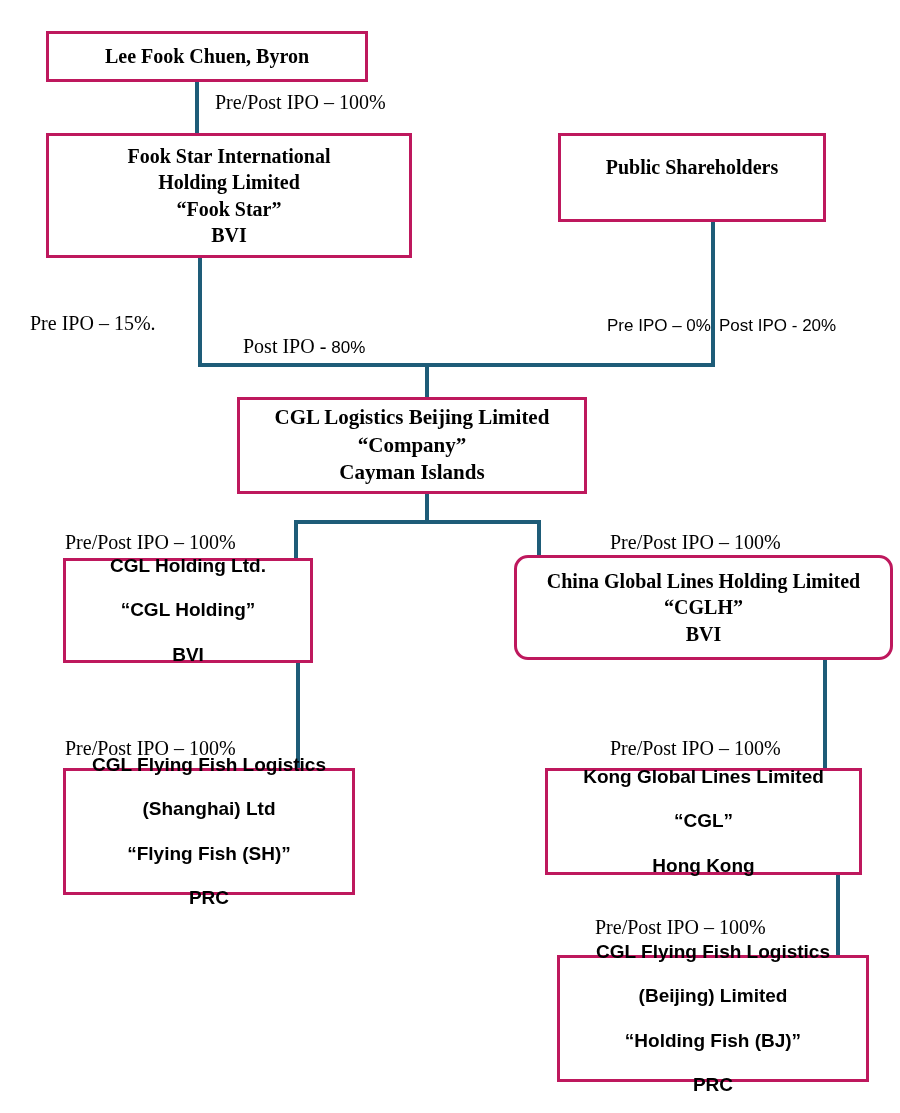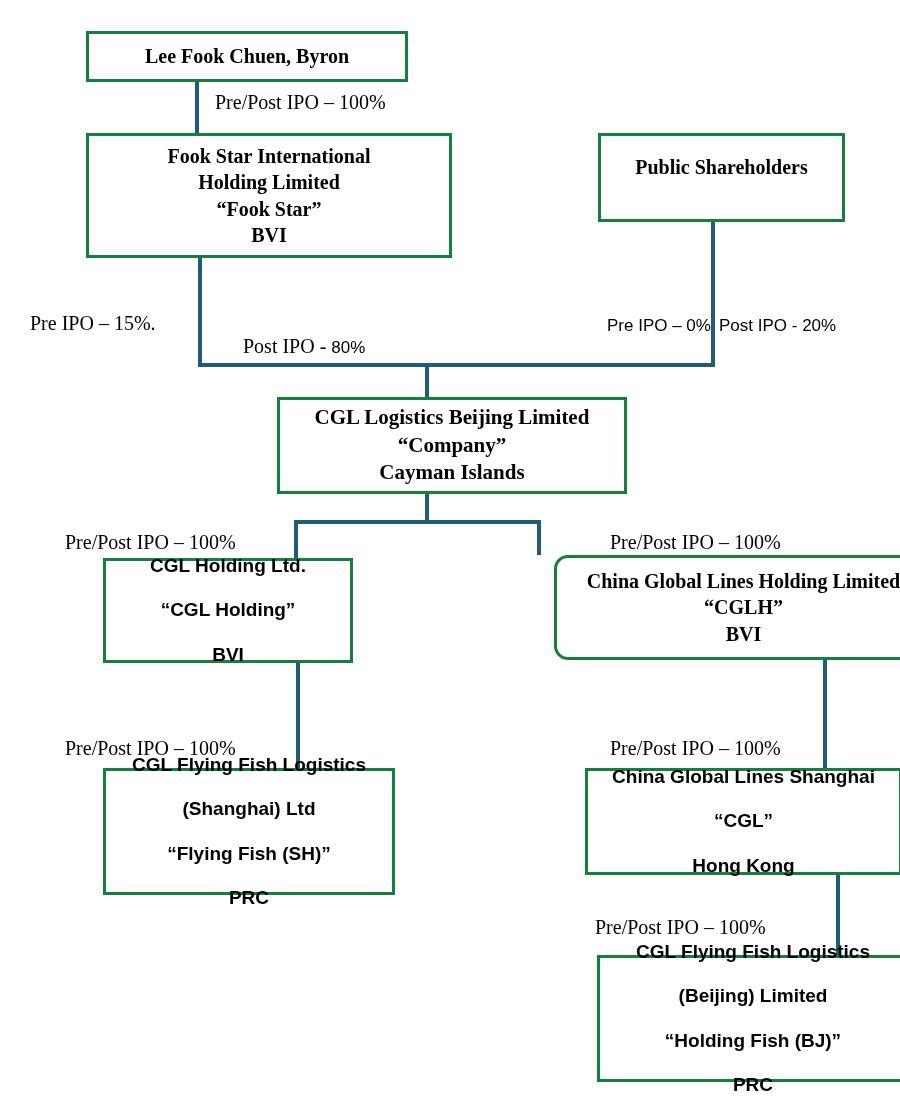--- a/index.html
+++ b/index.html
@@ -8,28 +8,27 @@
     width: 900px;
     height: 1113px;
     background: #ffffff;
     font-family: "Liberation Serif", serif;
     color: #000000;
     overflow: hidden;
   }
   .box {
     position: absolute;
     background: #ffffff;
-    border: 3px solid #15803d;
+    border: 3px solid #be185d;
     display: flex;
     flex-direction: column;
     justify-content: center;
     align-items: center;
     box-sizing: border-box;
     z-index: 2;
-    margin-left: 40px;
   }
   .serif-box { font-family: "Liberation Serif", serif; font-weight: bold; font-size: 20px; line-height: 1.32; }
   .sans-box  { font-family: "Liberation Sans", sans-serif; font-weight: bold; font-size: 19px; line-height: 1.5; gap: 16px; }
   .conn { position: absolute; background: #1e5c78; z-index: 1; }
   .lbl {
     position: absolute;
     white-space: pre;
     z-index: 3;
     font-size: 20px;
     font-family: "Liberation Serif", serif;
@@ -59,21 +58,21 @@
     <div>Lee Fook Chuen, Byron</div>
   </div>
 
   <div class="box serif-box" style="left:46px; top:133px; width:366px; height:125px;">
     <div>Fook Star International</div>
     <div>Holding Limited</div>
     <div>“Fook Star”</div>
     <div>BVI</div>
   </div>
 
-  <div class="box serif-box" style="left:558px; top:133px; width:247px; height:89px; padding-bottom:20px;">
+  <div class="box serif-box" style="left:558px; top:133px; width:268px; height:89px; padding-bottom:20px;">
     <div>Public Shareholders</div>
   </div>
 
   <div class="box serif-box" style="left:237px; top:397px; width:350px; height:97px; font-size:21px;">
     <div>CGL Logistics Beijing Limited</div>
     <div>“Company”</div>
     <div>Cayman Islands</div>
   </div>
 
   <div class="box sans-box" style="left:63px; top:558px; width:250px; height:105px;">
@@ -89,21 +88,21 @@
   </div>
 
   <div class="box sans-box" style="left:63px; top:768px; width:292px; height:127px;">
     <div>CGL Flying Fish Logistics</div>
     <div>(Shanghai) Ltd</div>
     <div>“Flying Fish (SH)”</div>
     <div>PRC</div>
   </div>
 
   <div class="box sans-box" style="left:545px; top:768px; width:317px; height:107px;">
-    <div>China Global Lines Shanghai</div>
+    <div>Kong Global Lines Limited</div>
     <div>“CGL”</div>
     <div>Hong Kong</div>
   </div>
 
   <div class="box sans-box" style="left:557px; top:955px; width:312px; height:127px;">
     <div>CGL Flying Fish Logistics</div>
     <div>(Beijing) Limited</div>
     <div>“Holding Fish (BJ)”</div>
     <div>PRC</div>
   </div>

